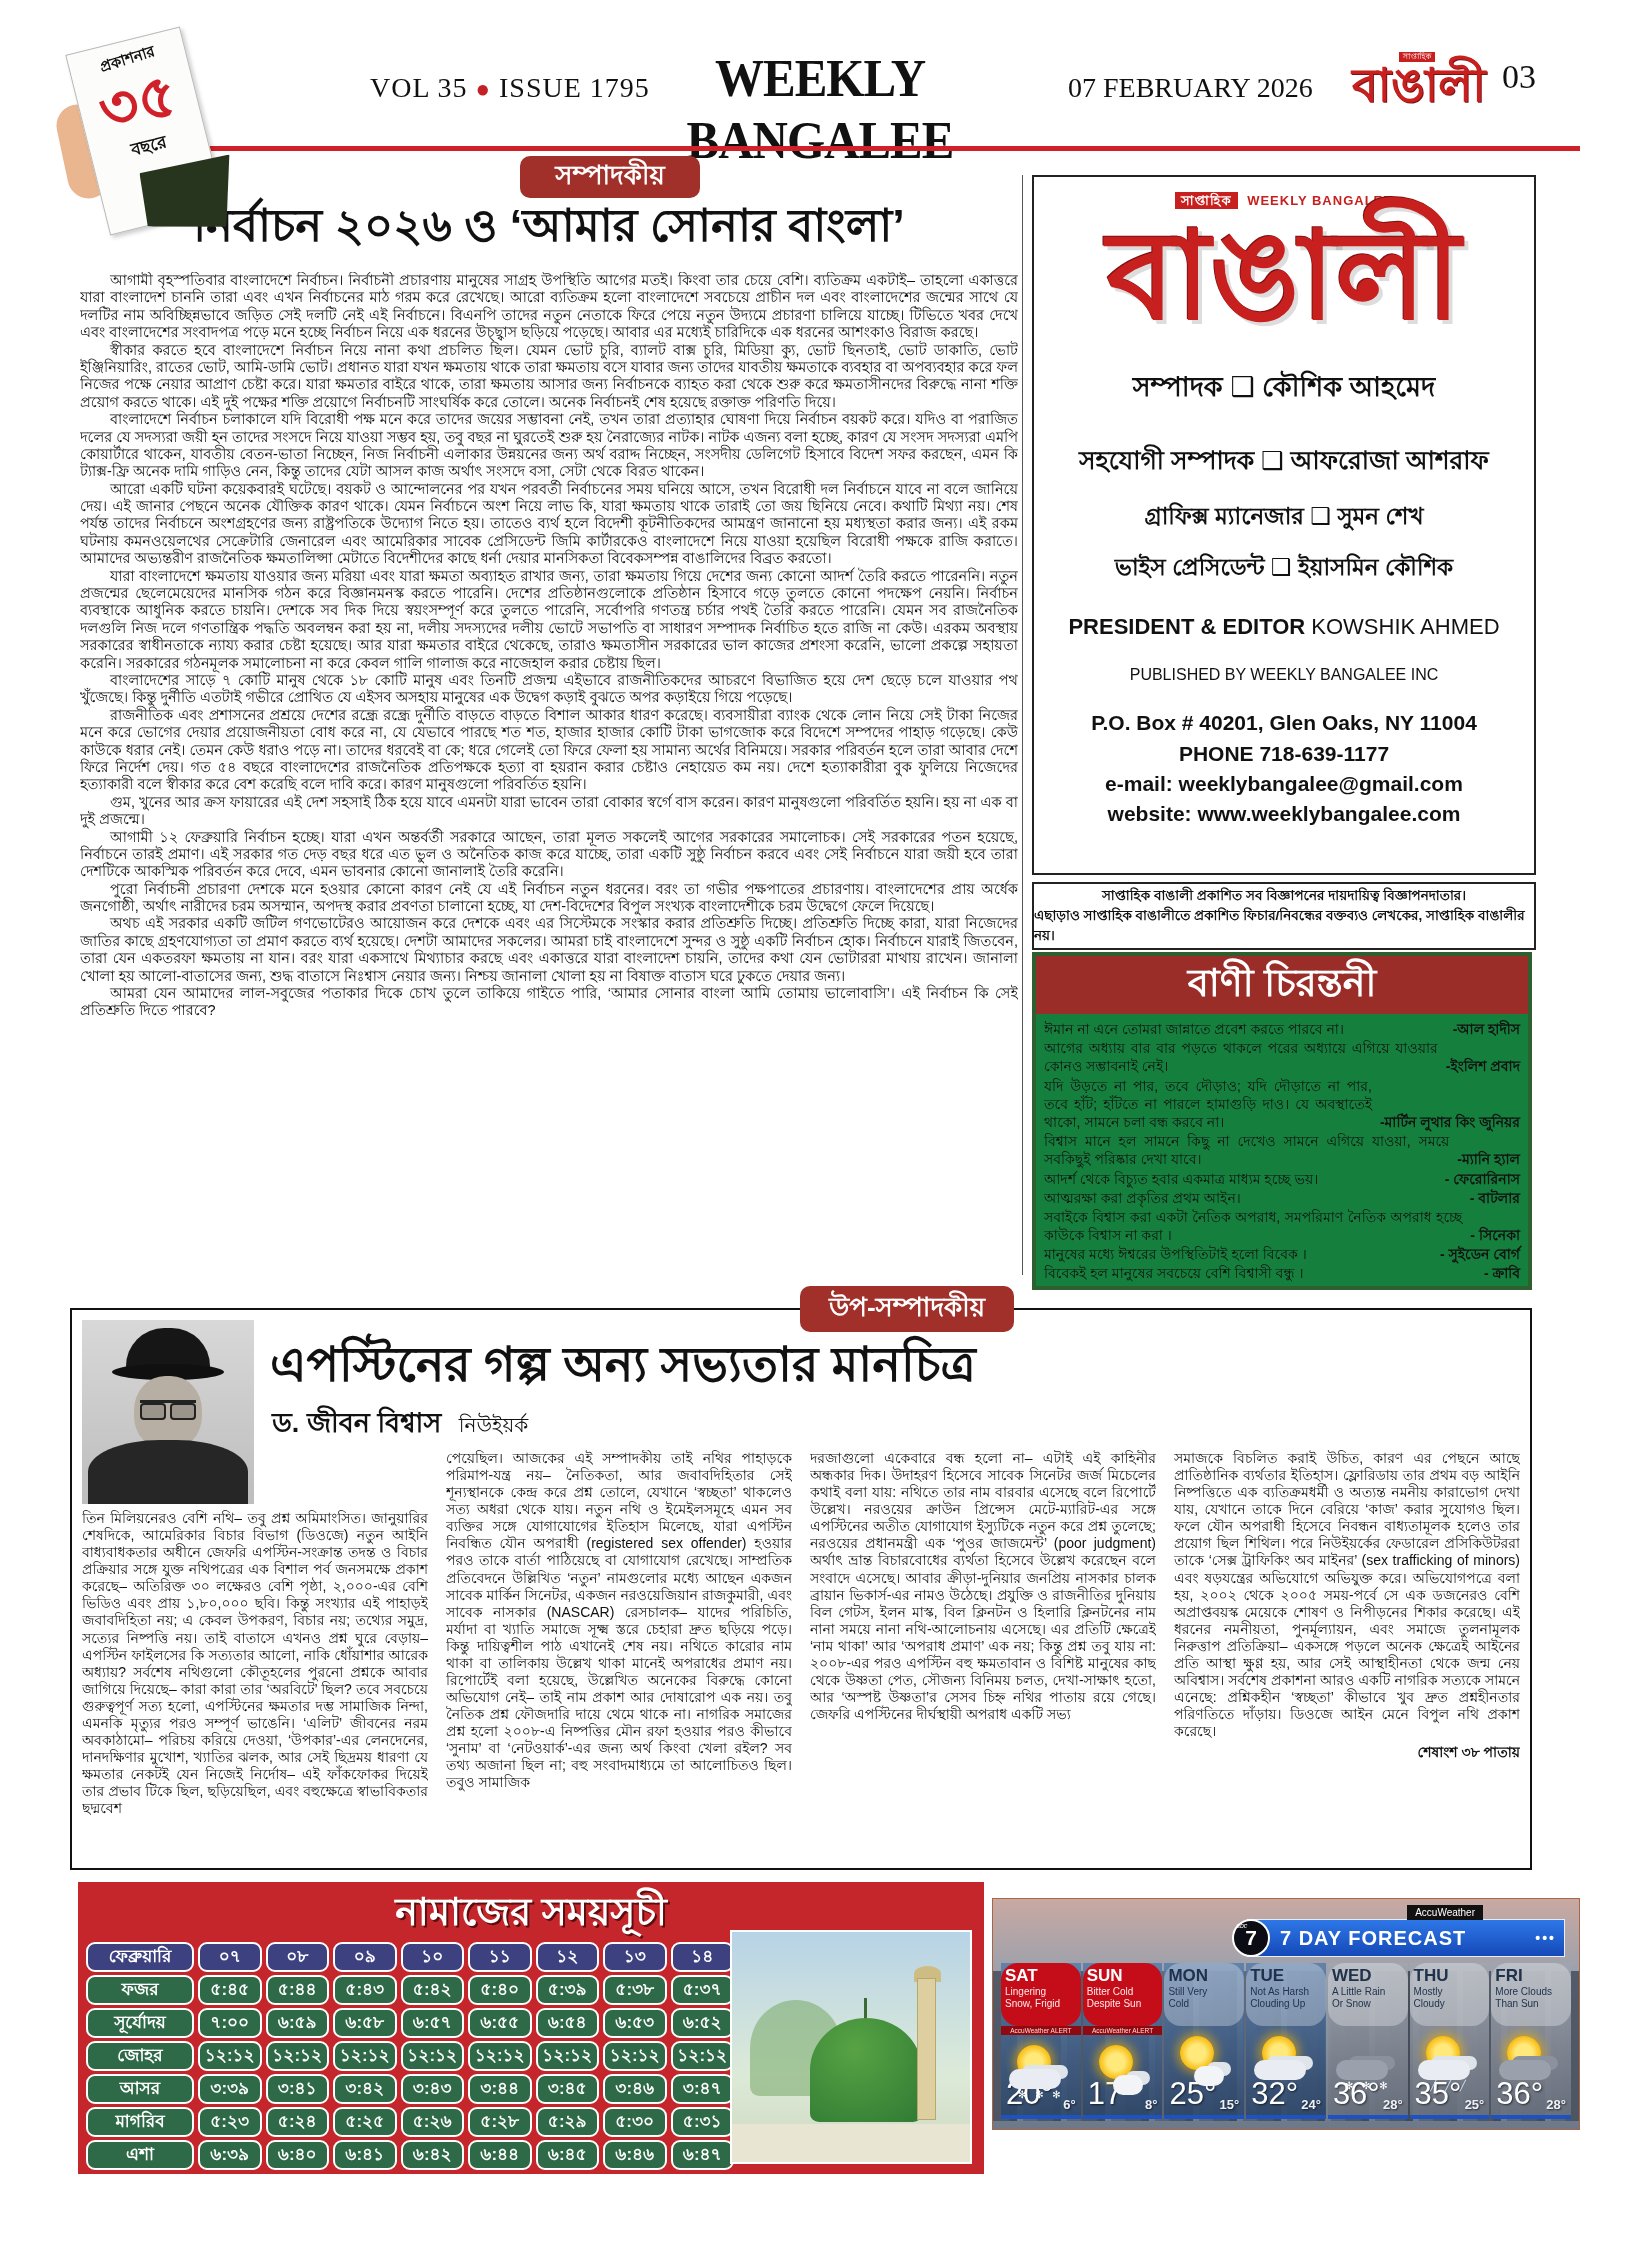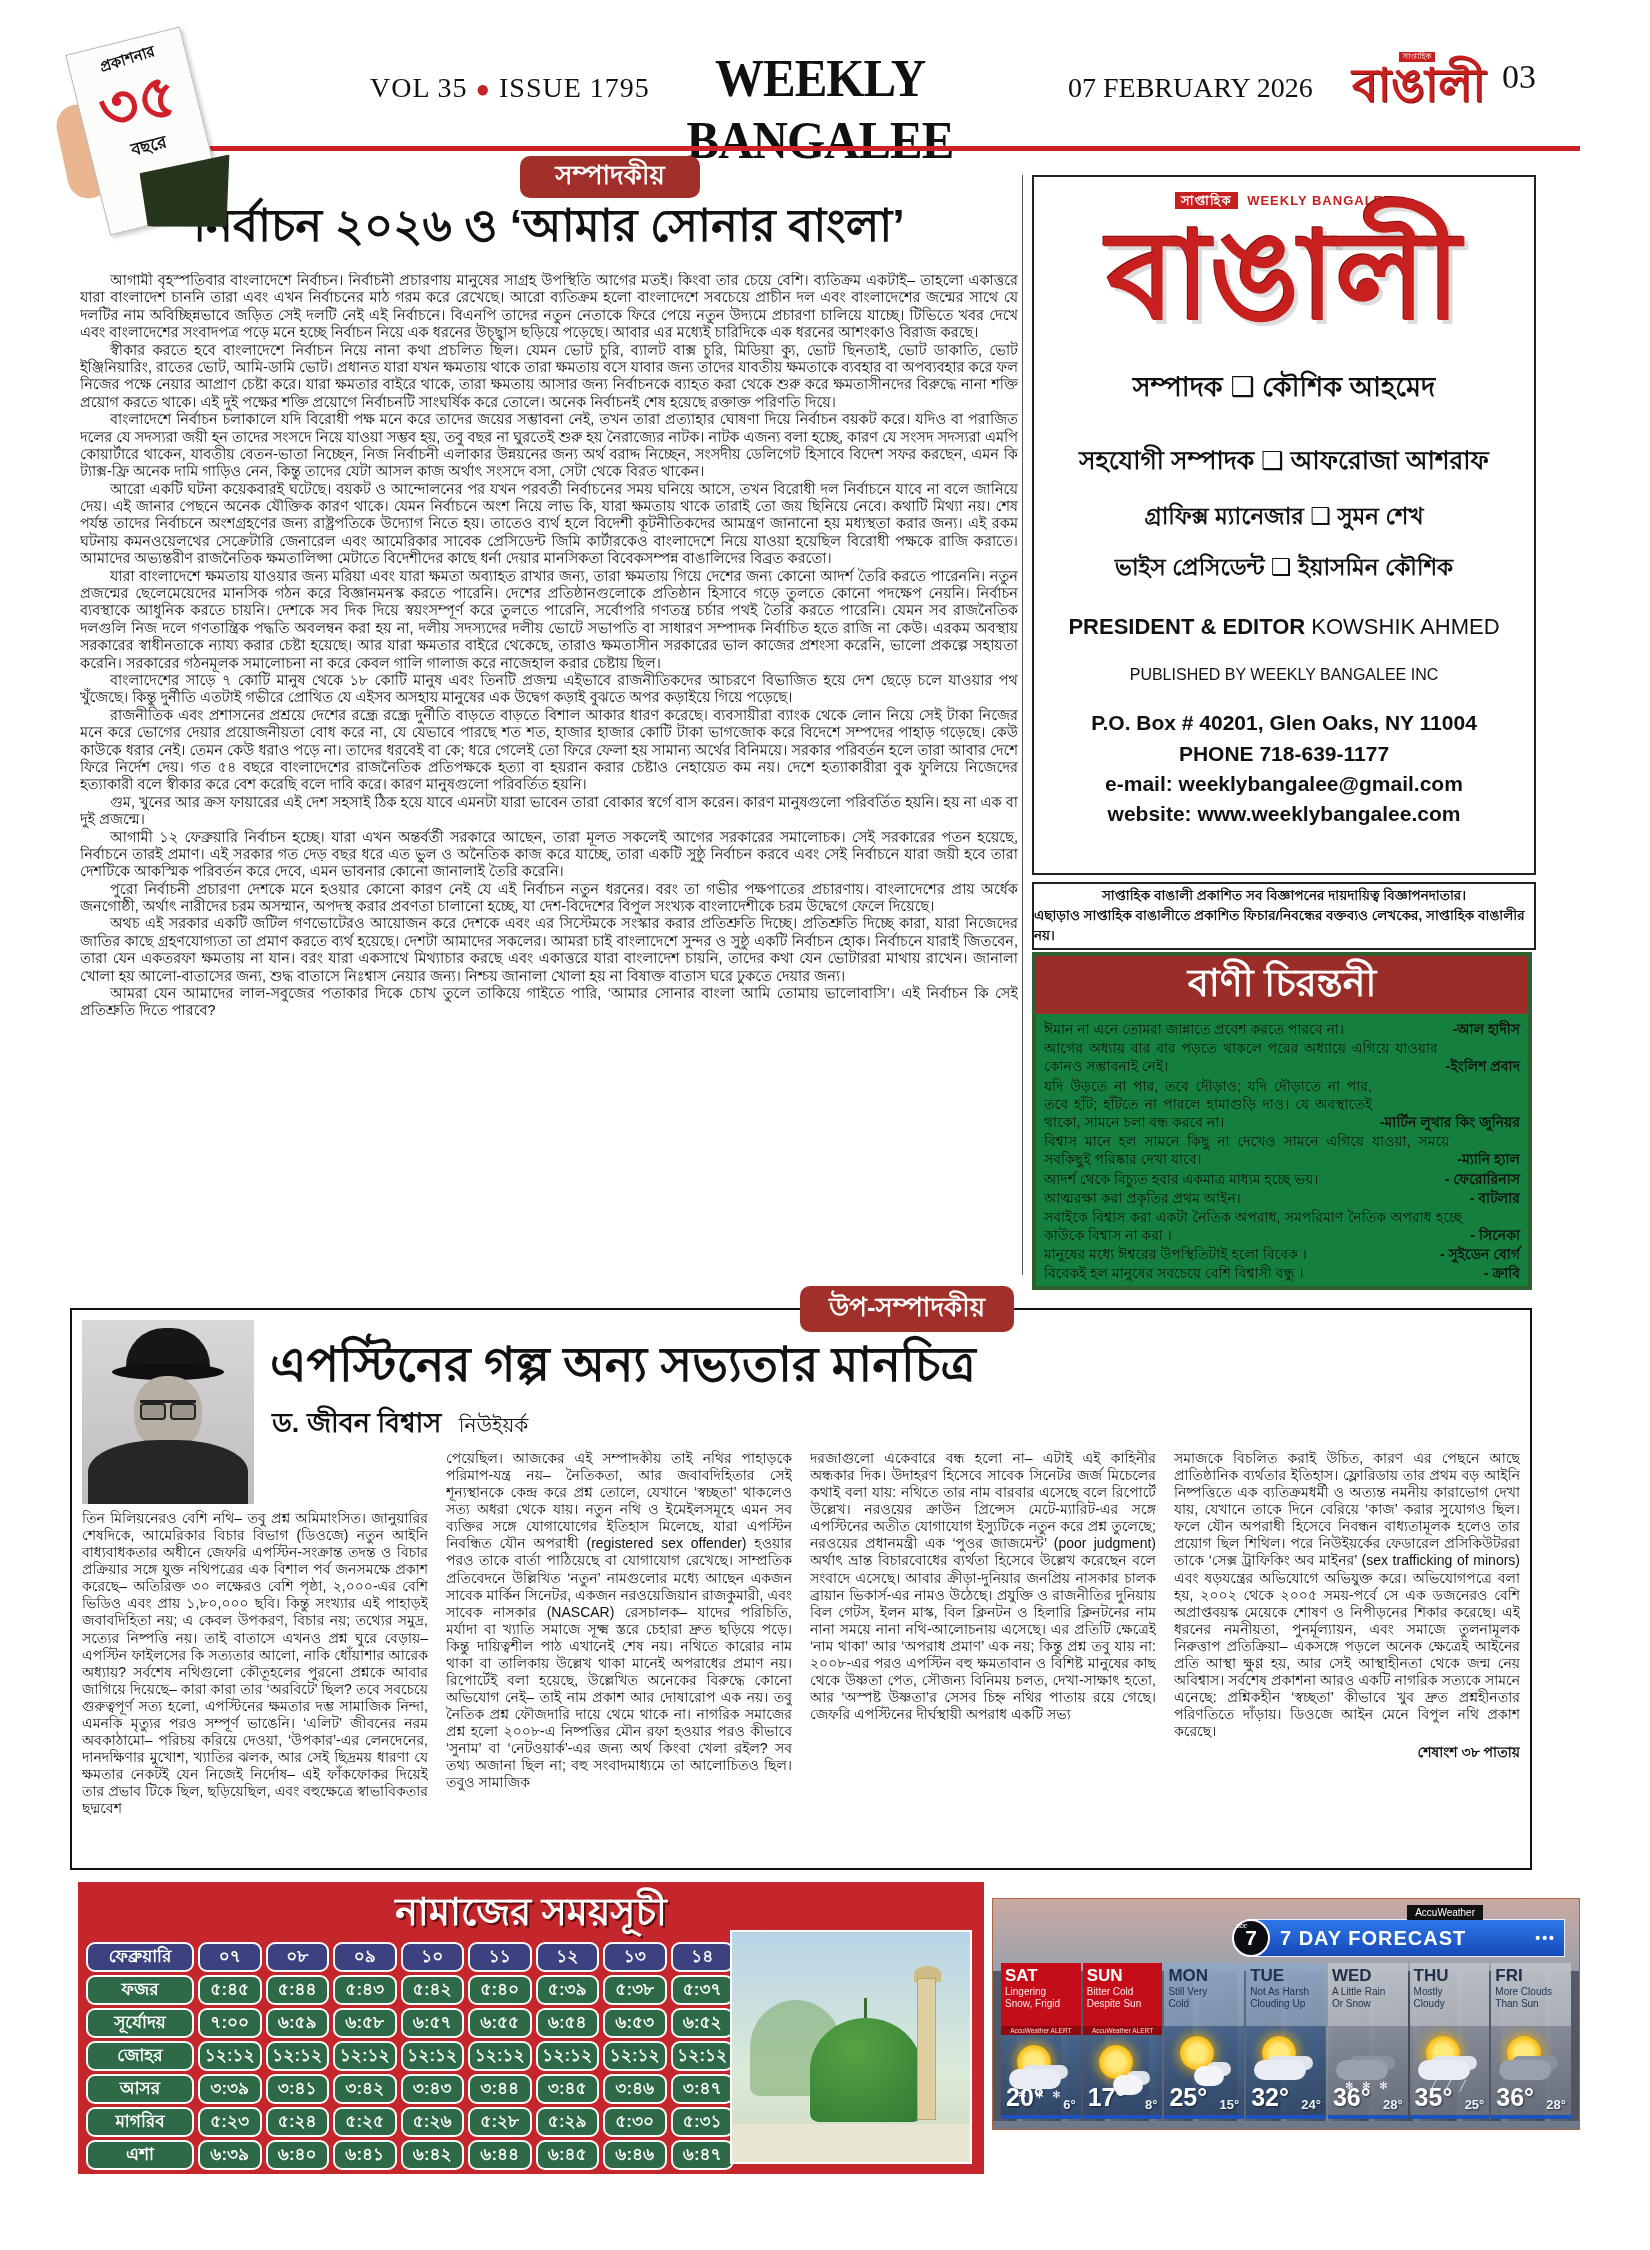--- a/index.html
+++ b/index.html
@@ -107,21 +107,21 @@
            border:1px solid #e8eefc;display:flex;align-items:center;z-index:3;color:#fff;font-weight:bold;}
   .wbanner .seven{width:34px;height:34px;border-radius:50%;background:#0c0c14;border:2px solid #fff;margin-left:-16px;
            display:flex;align-items:center;justify-content:center;font-size:21px;position:relative;}
   .wbanner .abc{position:absolute;top:1px;left:2px;font-size:7px;font-weight:normal;}
   .wbanner .wtitle{margin-left:10px;font-size:20px;letter-spacing:1px;}
   .wbanner .dots{margin-left:auto;margin-right:8px;font-size:14px;letter-spacing:2px;}
   .wdays{position:absolute;left:8px;right:8px;top:64px;bottom:10px;display:flex;gap:2px;z-index:2;}
   .wday{flex:1;display:flex;flex-direction:column;background:linear-gradient(180deg,rgba(90,125,170,.88),rgba(45,70,105,.88));
         border-bottom:4px solid #1d53c0;overflow:hidden;}
   .wday.gray{background:linear-gradient(180deg,rgba(160,165,175,.92),rgba(105,112,125,.92));}
-  .wday .whead{padding:3px 4px 2px 4px;min-height:58px;background:rgba(255,255,255,.30);}
+  .wday .whead{padding:3px 4px 2px 4px;min-height:58px;background:rgba(255,255,255,.30);border-radius:17px;}
   .wday.red .whead{background:#c40d18;}
   .wday .wlabel{font-size:17px;font-weight:bold;color:#20314b;}
   .wday.red .wlabel{color:#fff;}
   .wday .wdesc{font-size:10px;line-height:1.15;color:#21344e;}
   .wday.red .wdesc{color:#ffe9e9;}
   .wday .walert{background:#8f0a10;color:#ffd9d9;font-size:6.5px;text-align:center;padding:1px 0;}
   .wday .walert:empty{display:none;}
   .wicon{position:relative;height:64px;margin-top:6px;}
   .wicon span{position:absolute;display:none;}
   .wicon .sun{left:16px;top:4px;width:34px;height:34px;border-radius:50%;
@@ -130,21 +130,21 @@
   .wicon .cloud{left:8px;top:28px;width:52px;height:20px;background:#e9ecf2;border-radius:14px;box-shadow:10px -7px 0 -3px #dfe3ea;}
   .wicon.has-cloud .cloud{display:block;}
   .wicon.has-smallcloud .cloud{display:block;width:30px;left:30px;top:34px;background:#f2f4f8;}
   .wicon.has-darkcloud .cloud{display:block;background:#9aa0ac;box-shadow:10px -7px 0 -3px #8b919d;}
   .wicon .precip{left:0;right:0;top:48px;text-align:center;font-size:10px;letter-spacing:3px;}
   .wicon.has-snow .precip{display:block;color:#fff;}
   .wicon.has-snow .precip::before{content:"✻ ✻ ✻";}
   .wicon.has-rain .precip{display:block;color:#cfe2ff;}
   .wicon.has-rain .precip::before{content:"╱ ╱ ╱";}
   .wtemps{margin-top:auto;display:flex;align-items:flex-end;justify-content:space-between;padding:0 5px 3px 5px;}
-  .wtemps .hi{font-size:25px;font-weight:bold;color:#fff;text-shadow:1px 1px 2px #0009;}
+  .wtemps .hi{font-size:31px;font-weight:normal;color:#fff;text-shadow:1px 1px 2px #0009;}
   .wtemps .lo{font-size:13px;font-weight:bold;color:#eef2f8;text-shadow:1px 1px 2px #0009;}
 </style>
 </head>
 <body>
 
 <div class="page">
 
   <div class="anniv">
     <div class="hand"></div>
     <div class="card">

